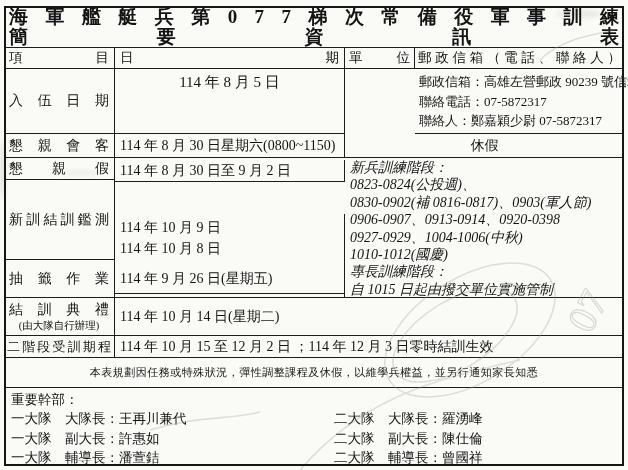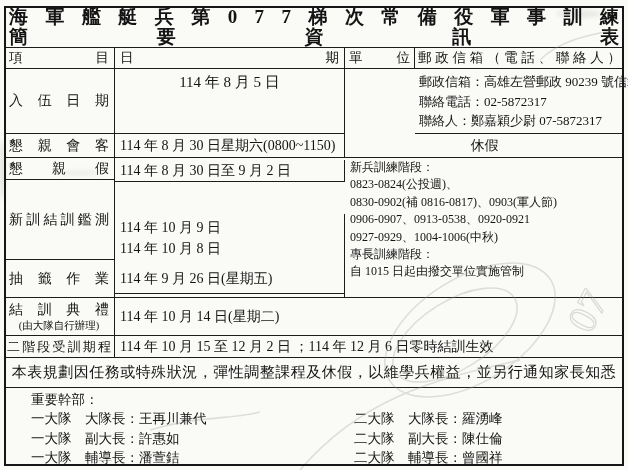--- a/index.html
+++ b/index.html
@@ -11,25 +11,25 @@
   .br{border-right:1.7px solid #1c1c1c;}
   .bb{border-bottom:1.7px solid #1c1c1c;}
   .jchars{display:flex;justify-content:space-between;width:100%;box-sizing:border-box;}
   .vcenter{display:flex;flex-direction:column;justify-content:center;}
   .label{font-size:14px;padding:0 5px;}
   .hdr{font-size:13.5px;}
   .title-line{font-size:19px;font-weight:bold;padding:0 5px;line-height:20px;letter-spacing:0;}
   .value{font-size:14px;padding-left:5px;}
   .center{text-align:center;}
   .postal div{font-size:13px;line-height:19.5px;white-space:nowrap;}
-  .holiday div{font-size:12px;line-height:17.4px;white-space:nowrap;}
+  .holiday div{font-size:14px;line-height:17.4px;white-space:nowrap;font-style:italic;}
   .assess div{font-size:14px;line-height:21px;}
   .sublabel{font-size:10.5px;text-align:center;letter-spacing:0;}
-  .note{font-size:15px;text-align:center;letter-spacing:.5px;}
-  .cadres-block{font-size:13.5px;padding-left:20px;}
+  .note{font-size:11px;text-align:center;letter-spacing:.5px;}
+  .cadres-block{font-size:13.5px;}
   .cadre-heading{padding:3px 0 0 7px;}
   .cadre-row{display:flex;line-height:19.5px;}
   .cadre-row .c-left{width:330px;padding-left:7px;box-sizing:border-box;}
   .cadre-row .c-right{flex:1;}
   .watermark{position:absolute;left:0;top:0;z-index:3;pointer-events:none;}
   .noise{position:absolute;background:#9a9a96;border-radius:50%;filter:blur(2px);z-index:1;}
 </style>
 </head>
 <body>
 
@@ -112,21 +112,21 @@
         <span>伍</span>
         <span>日</span>
         <span>期</span>
       </div>
   </div>
   <div class="cell br bb" style="left:115px;top:69px;width:230px;height:65px;">
     <div class="center" style="font-size:15px;padding-top:4px;">114 年 8 月 5 日</div>
   </div>
   <div class="cell bb postal" style="left:415px;top:69px;width:209px;height:65px;padding:3px 0 0 4px;">
     <div>郵政信箱：高雄左營郵政 90239 號信箱</div>
-    <div>聯絡電話：02-5872317</div>
+    <div>聯絡電話：07-5872317</div>
     <div>聯絡人：鄭嘉穎少尉 07-5872317</div>
   </div>
 
   <div class="cell br bb vcenter" style="left:4px;top:134px;width:111px;height:24px;">
     <div class="jchars label">
         <span>懇</span>
         <span>親</span>
         <span>會</span>
         <span>客</span>
       </div>
@@ -146,22 +146,23 @@
       </div>
   </div>
   <div class="cell br bb vcenter" style="left:115px;top:160px;width:230px;height:22px;">
     <div class="value" style="white-space:nowrap;">114 年 8 月 30 日至 9 月 2 日</div>
   </div>
 
   <div class="cell bb holiday" style="left:345px;top:158px;width:279px;height:140px;padding:1px 0 0 5px;">
     <div>新兵訓練階段：</div>
     <div>0823-0824(公投週)、</div>
     <div>0830-0902(補 0816-0817)、0903(軍人節)</div>
-    <div>0906-0907、0913-0538、0920-0921</div>
+    <div>0906-0907、0913-0914、0920-0398</div>
     <div>0927-0929、1004-1006(中秋)</div>
+    <div>1010-1012(國慶)</div>
     <div>專長訓練階段：</div>
     <div>自 1015 日起由撥交單位實施管制</div>
   </div>
 
   <div class="cell br bb vcenter" style="left:4px;top:180px;width:111px;height:80px;">
     <div class="jchars label">
         <span>新</span>
         <span>訓</span>
         <span>結</span>
         <span>訓</span>
@@ -204,21 +205,21 @@
         <span>二</span>
         <span>階</span>
         <span>段</span>
         <span>受</span>
         <span>訓</span>
         <span>期</span>
         <span>程</span>
       </div>
   </div>
   <div class="cell bb vcenter" style="left:115px;top:336px;width:509px;height:22px;">
-    <div class="value" style="white-space:nowrap;">114 年 10 月 15 至 12 月 2 日 ；114 年 12 月 6 日零時結訓生效</div>
+    <div class="value" style="white-space:nowrap;">114 年 10 月 15 至 12 月 2 日 ；114 年 12 月 3 日零時結訓生效</div>
   </div>
 
   <div class="cell bb vcenter" style="left:4px;top:358px;width:620px;height:30px;">
     <div class="note">本表規劃因任務或特殊狀況，彈性調整課程及休假，以維學兵權益，並另行通知家長知悉</div>
   </div>
 
   <div class="cell cadres-block" style="left:4px;top:388px;width:620px;height:78px;">
     <div class="cadre-heading">重要幹部：</div>
     <div class="cadre-row">
       <div class="c-left">一大隊　大隊長：王再川兼代</div>

